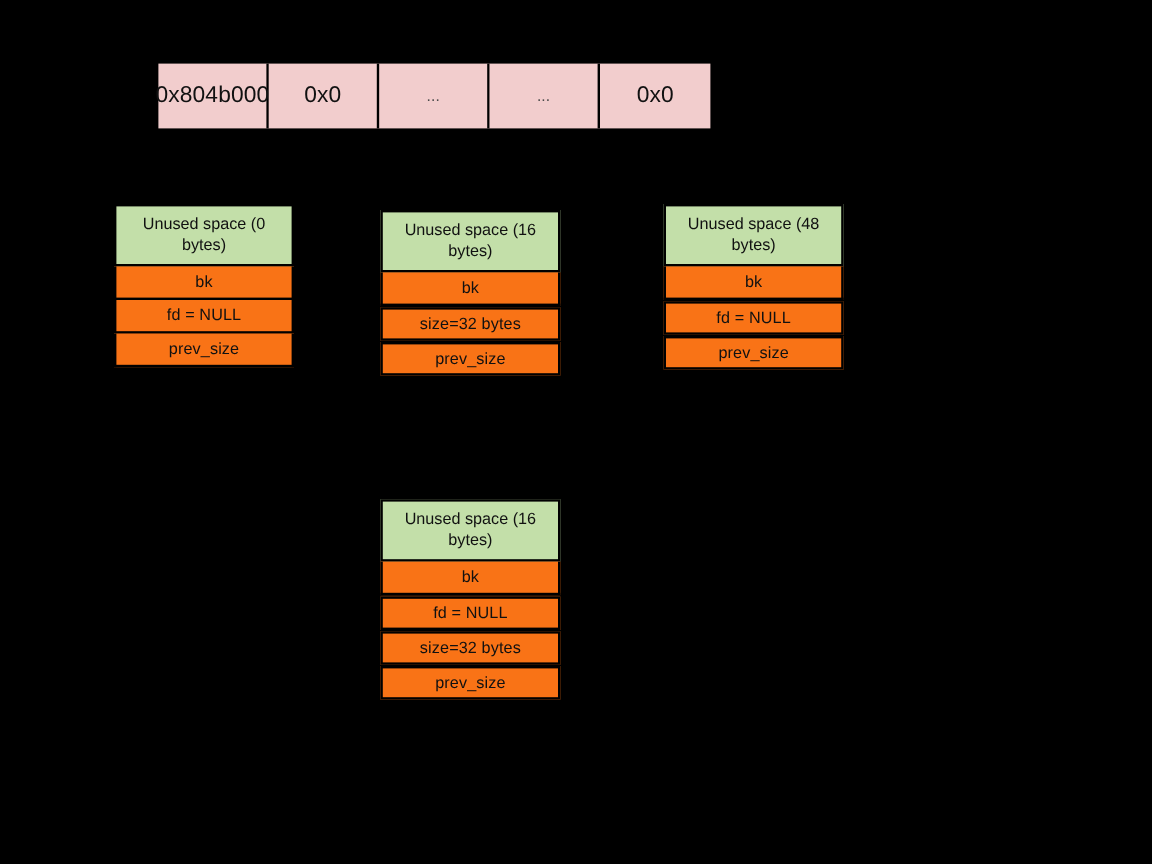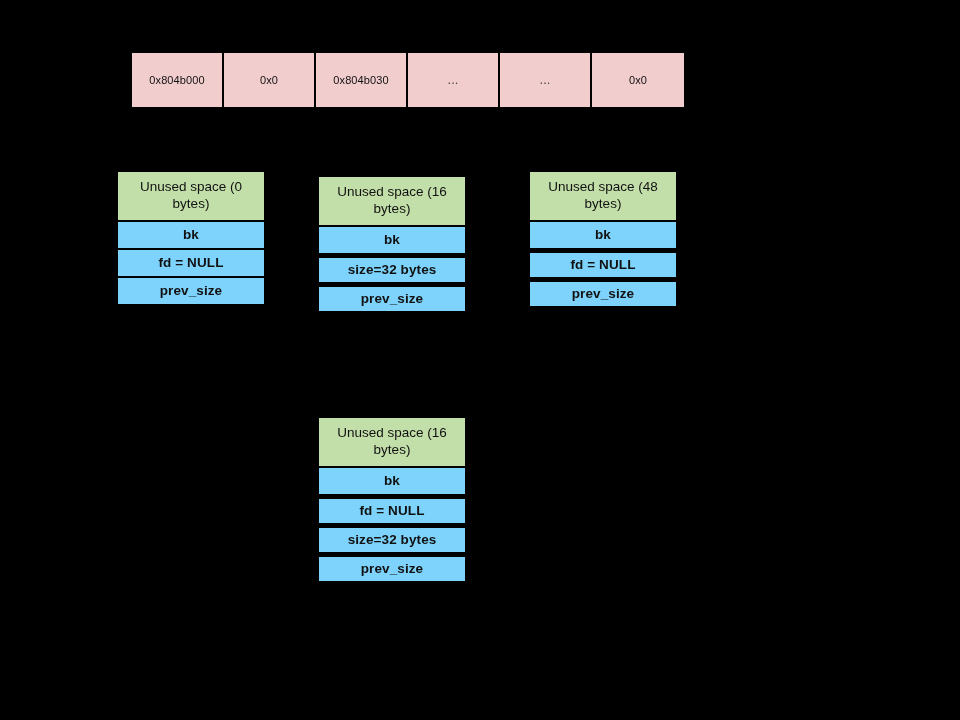--- a/index.html
+++ b/index.html
@@ -39,21 +39,21 @@
   .bin-cell {
     width: 92px;
     height: 54px;
     box-sizing: border-box;
     background: #f2cdcd;
     border-right: 2px solid #000000;
     display: flex;
     align-items: center;
     justify-content: center;
     color: #111111;
-    font-size: 11px;
+    font-size: 19px;
     line-height: 1.15;
     text-align: center;
     letter-spacing: 0.1px;
   }
   .bin-cell:last-child {
     border-right: none;
   }
   .bin-cell.ellipsis {
     color: #4a4a4a;
     font-size: 13px;
@@ -77,53 +77,51 @@
     text-align: center;
     color: #111111;
     font-size: 13.5px;
     line-height: 1.25;
     padding: 0 6px;
   }
   .chunk-field {
     box-sizing: border-box;
     width: 150px;
     height: 28px;
-    background: #7dd3fc;
+    background: #f97316;
     border: 2px solid #000000;
     border-top: none;
     display: flex;
     align-items: center;
     justify-content: center;
     text-align: center;
     color: #111111;
     font-size: 13.5px;
     line-height: 1.1;
     letter-spacing: 0.1px;
-    font-weight: bold;
   }
   .chunk-field.spaced {
     border-top: 2px solid #000000;
     margin-top: 1px;
   }
 
   
-  #chunk-0 { left: 116px; top: 170px; }
+  #chunk-0 { left: 95px; top: 170px; }
   #chunk-1 { left: 317px; top: 175px; }
-  #chunk-2 { left: 528px; top: 170px; }
+  #chunk-2 { left: 553px; top: 170px; }
   #chunk-3 { left: 317px; top: 416px; }
 </style>
 </head>
 <body>
 
 <div id="canvas">
 
   <div class="bins-row">
     <div class="bin-cell">0x804b000</div>
     <div class="bin-cell">0x0</div>
-    <div class="bin-cell">0x804b030</div>
     <div class="bin-cell ellipsis">...</div>
     <div class="bin-cell ellipsis">...</div>
     <div class="bin-cell">0x0</div>
   </div>
 
   <div class="chunk" id="chunk-0">
     <div class="chunk-header">Unused space (0 bytes)</div>
     <div class="chunk-field">bk</div>
     <div class="chunk-field">fd = NULL</div>
     <div class="chunk-field">prev_size</div>

